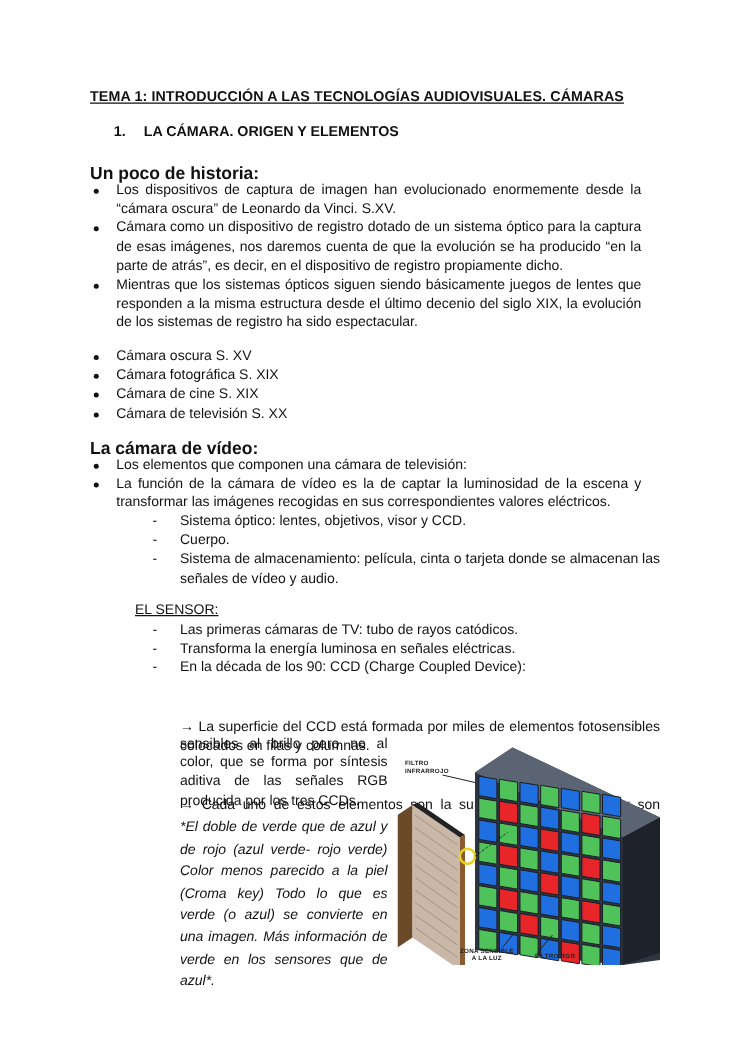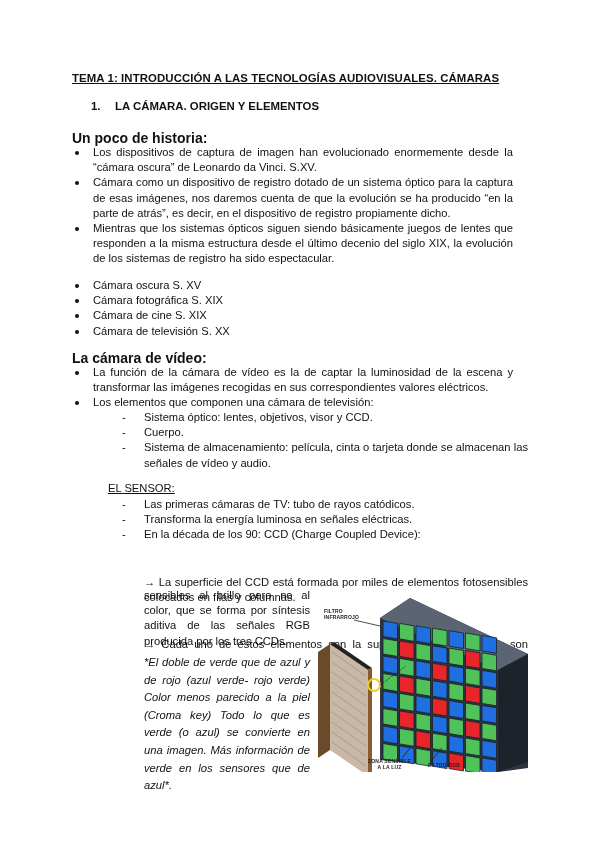--- a/index.html
+++ b/index.html
@@ -62,22 +62,22 @@
   <ul class="bullets" style="top:278px">
     <li>Cámara oscura S. XV</li>
     <li>Cámara fotográfica S. XIX</li>
     <li>Cámara de cine S. XIX</li>
     <li>Cámara de televisión S. XX</li>
   </ul>
 
   <div class="subhead" style="top:350px">La cámara de vídeo:</div>
 
   <ul class="bullets" style="top:365px">
+    <li>Los elementos que componen una cámara de televisión:</li>
     <li>La función de la cámara de vídeo es la de captar la luminosidad de la escena y transformar las imágenes recogidas en sus correspondientes valores eléctricos.</li>
-    <li>Los elementos que componen una cámara de televisión:</li>
   </ul>
 
   <ul class="dashes dash-block" style="top:410px">
     <li>Sistema óptico: lentes, objetivos, visor y CCD.</li>
     <li>Cuerpo.</li>
     <li>Sistema de almacenamiento: película, cinta o tarjeta donde se almacenan las señales de vídeo y audio.</li>
   </ul>
 
   <div class="sensor-label">EL SENSOR:</div>
 

